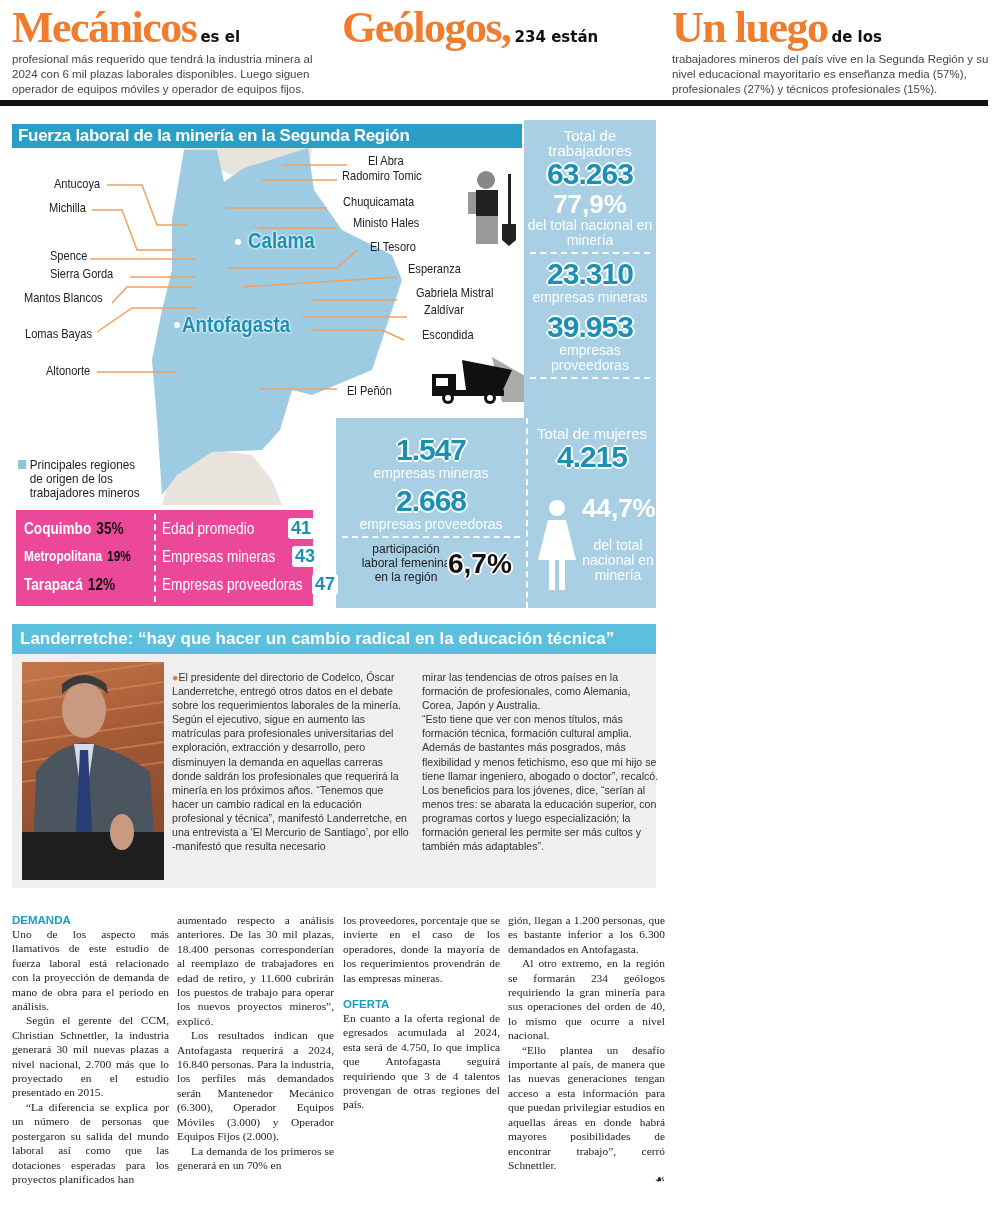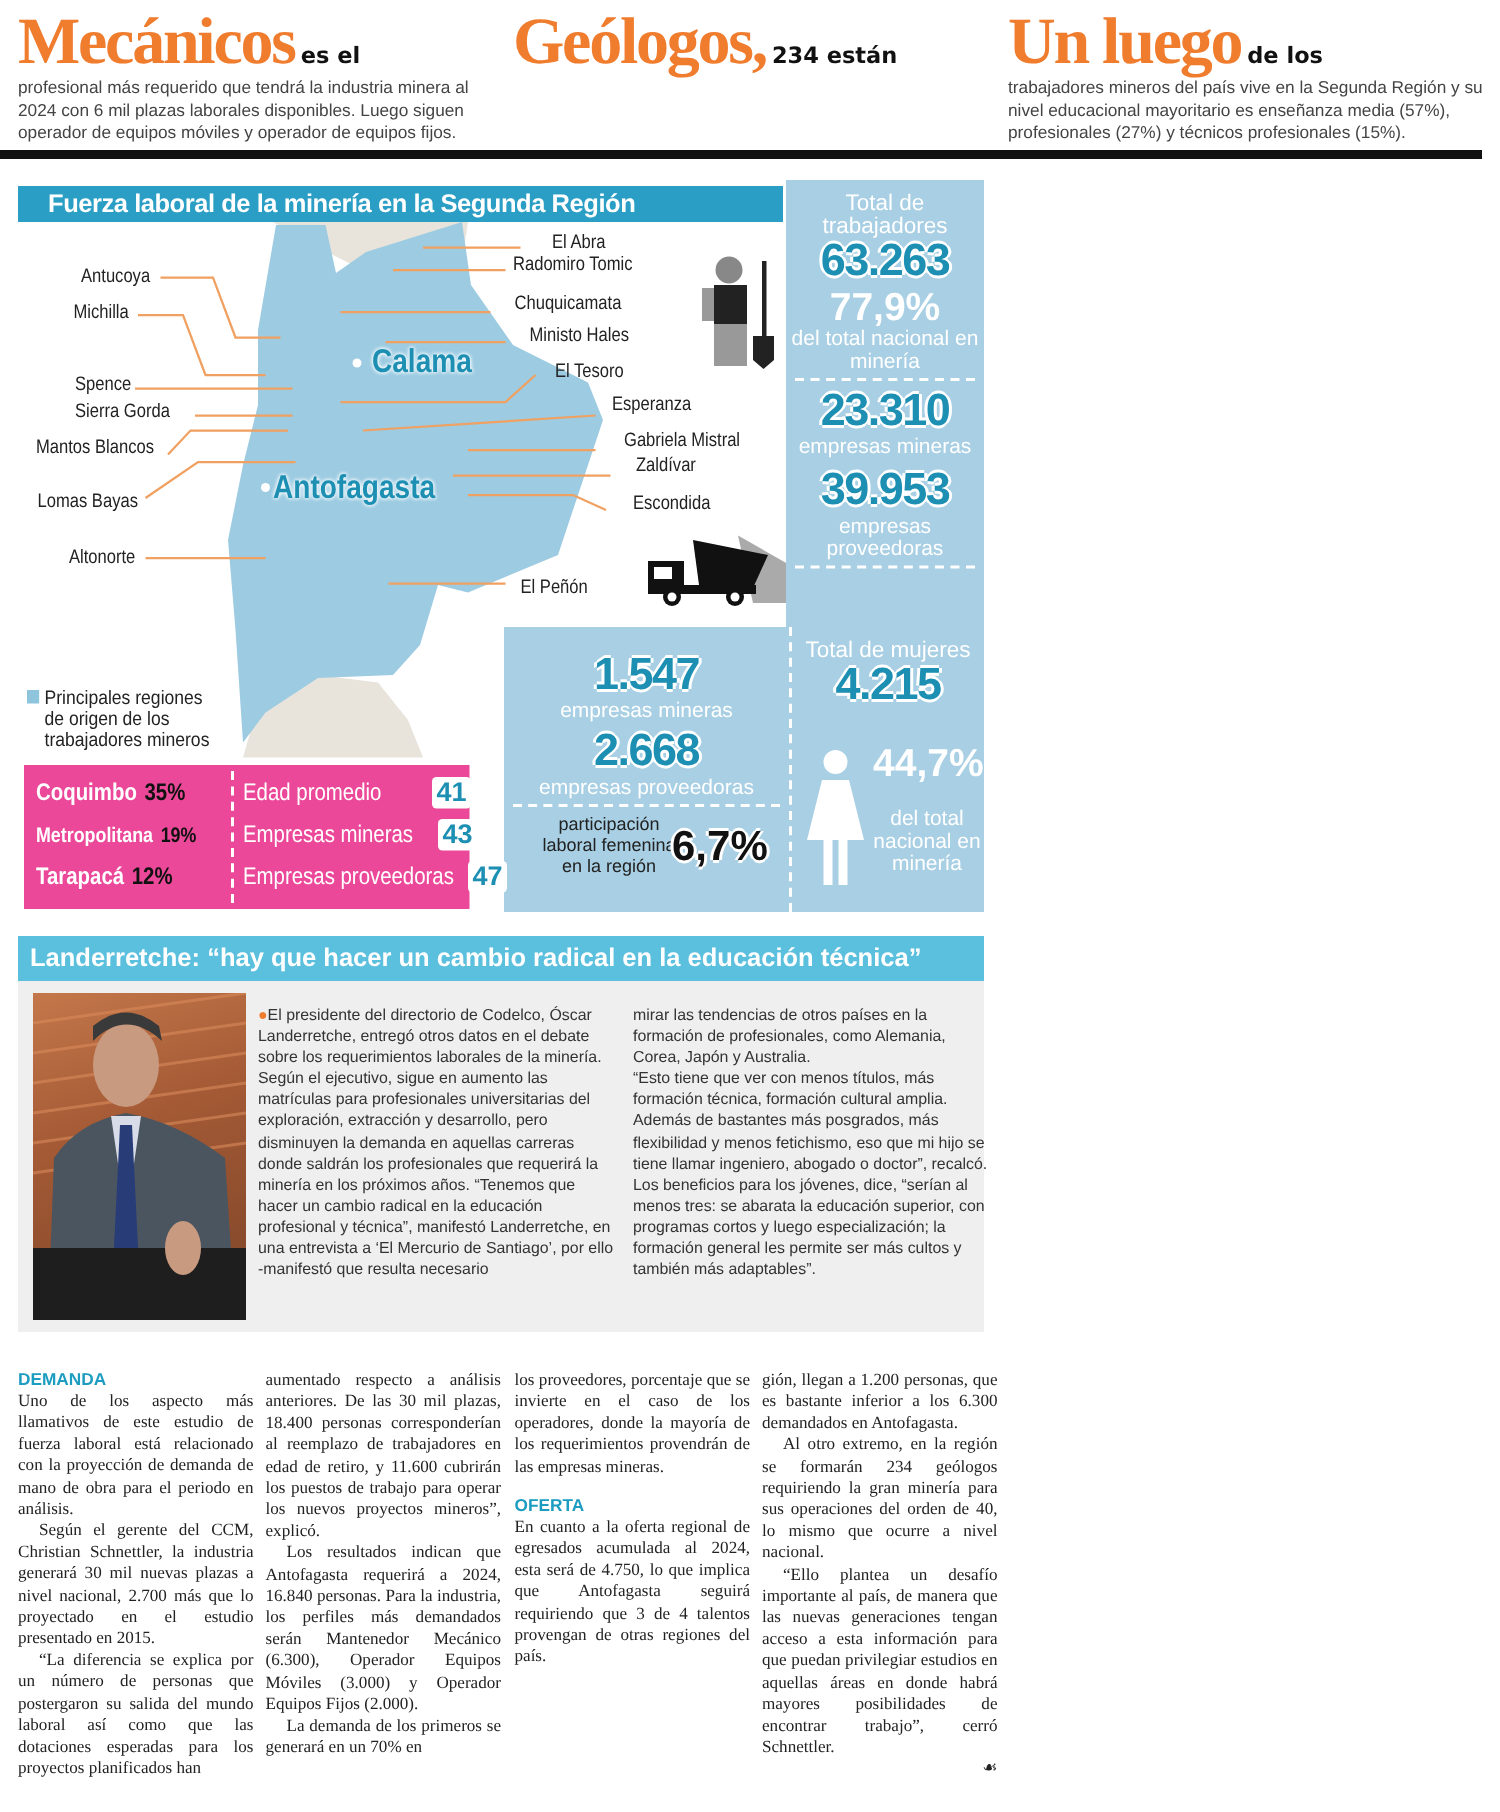--- a/index.html
+++ b/index.html
@@ -6,21 +6,21 @@
 body{width:1000px;height:1208px;background:#fff;position:relative;overflow:hidden;font-family:"Liberation Sans",sans-serif;color:#333}
 .abs{position:absolute}
 
 .hl{position:absolute;top:6px;width:320px}
 .hl .big{font-family:Liberation Serif, serif;font-weight:900;color:#f07c2e;font-size:44px;letter-spacing:-1.5px;line-height:44px;display:inline}
 .hl .lead{font-family:"DejaVu Sans",sans-serif;font-weight:bold;color:#111;font-size:15px;margin-left:4px;display:inline}
 .hl .desc{font-size:11.5px;line-height:15px;color:#444;margin-top:2px}
 .topbar{position:absolute;left:0;top:100px;width:988px;height:6px;background:#111}
 
 .info{position:absolute;left:12px;top:120px;width:644px;height:488px}
-.info-title{position:absolute;left:0;top:4px;width:510px;height:24px;background:#2a9ec4;color:#fff;font-weight:bold;font-size:17px;line-height:24px;padding-left:20px;letter-spacing:-0.3px}
+.info-title{position:absolute;left:0;top:4px;width:510px;height:24px;background:#2a9ec4;color:#fff;font-weight:bold;font-size:17px;line-height:24px;padding-left:6px;letter-spacing:-0.3px}
 .map{position:absolute;left:0;top:0}
 .place{position:absolute;font-family:"Liberation Sans",sans-serif;font-size:13px;color:#222;white-space:nowrap;transform:scaleX(0.85);transform-origin:left}
 .city{position:absolute;font-weight:bold;color:#1c8fb3;font-size:22px;white-space:nowrap;text-shadow:0 0 3px #fff,0 0 3px #fff;transform:scaleX(0.85);transform-origin:left}
 .panel{position:absolute;background:#a8cfe3;text-align:center;color:#fff}
 .stat-num{font-weight:bold;color:#1c8fb3;font-size:30px;line-height:32px;text-shadow:-2px 0 #fff,2px 0 #fff,0 -2px #fff,0 2px #fff;letter-spacing:-1px}
 .stat-lbl{color:#fff;font-size:14px;line-height:15px}
 .pct-white{color:#fff;font-weight:bold;font-size:26px;line-height:28px}
 .dash{border-top:2px dashed #fff;margin:4px 6px}
 .legend{position:absolute;left:6px;top:338px;font-size:13px;line-height:14px;color:#222;transform:scaleX(0.9);transform-origin:left}
 .legend .sq{display:inline-block;width:9px;height:9px;background:#8ec5dd;margin-right:4px}

